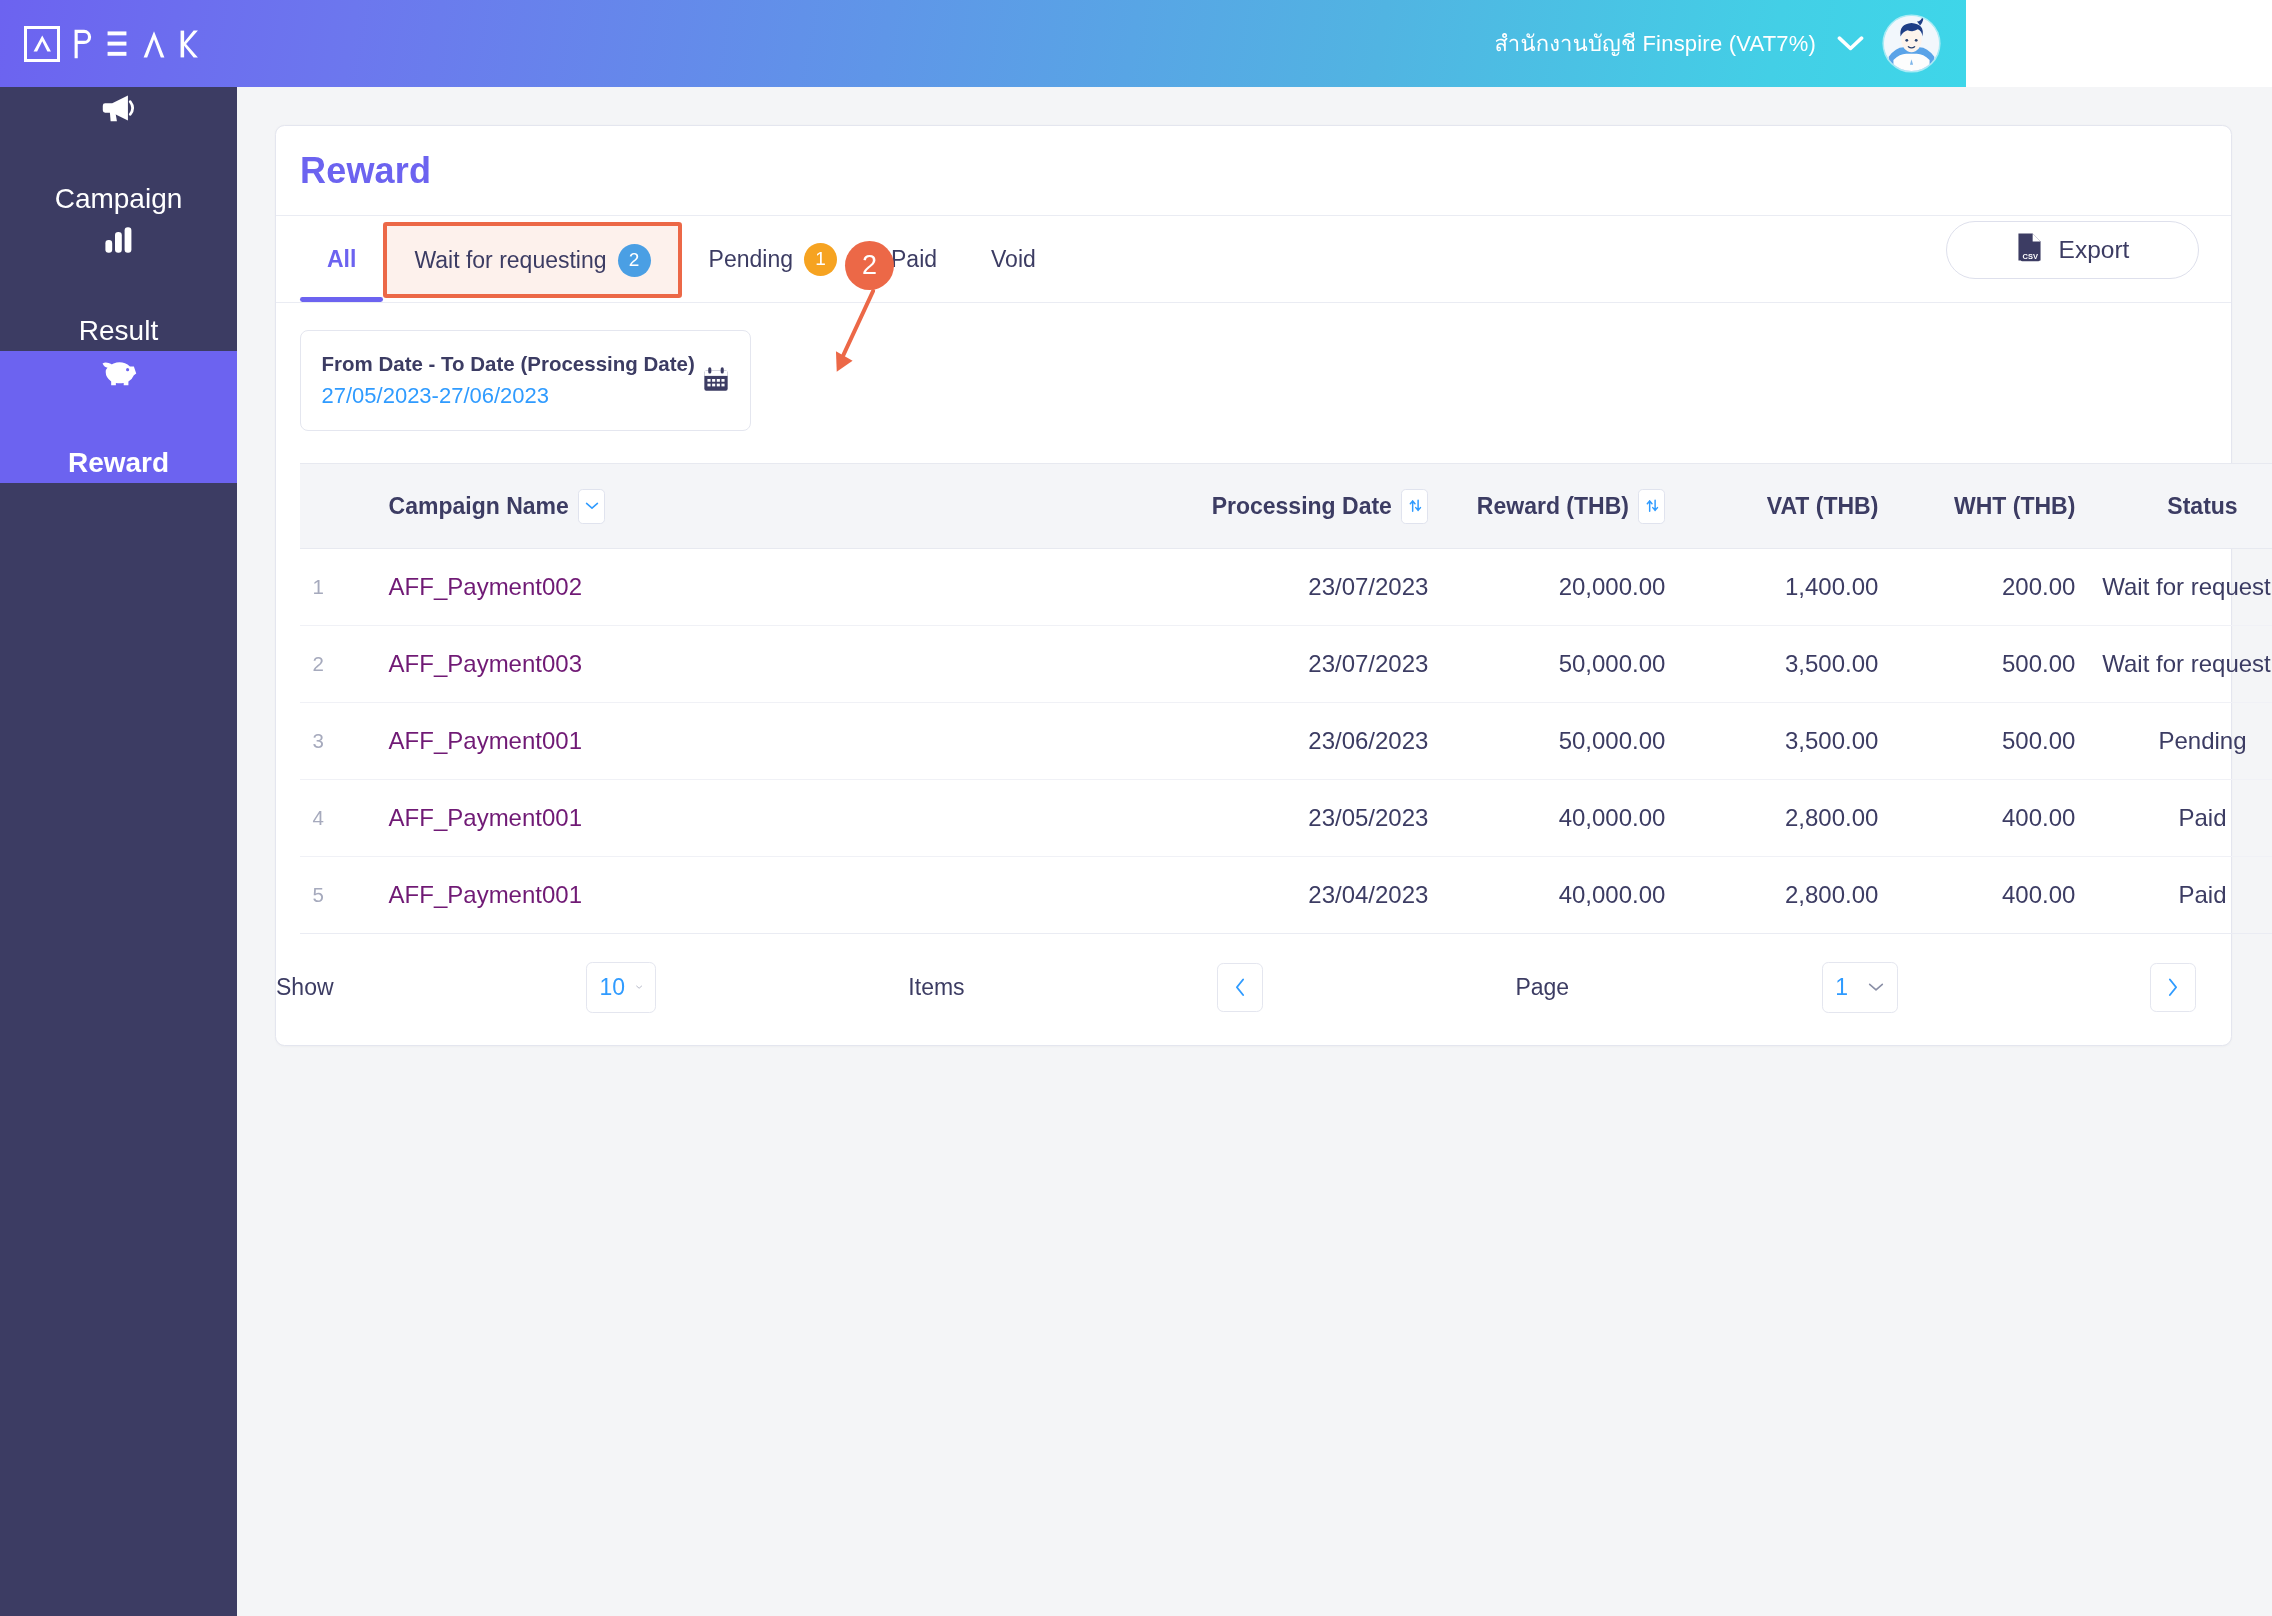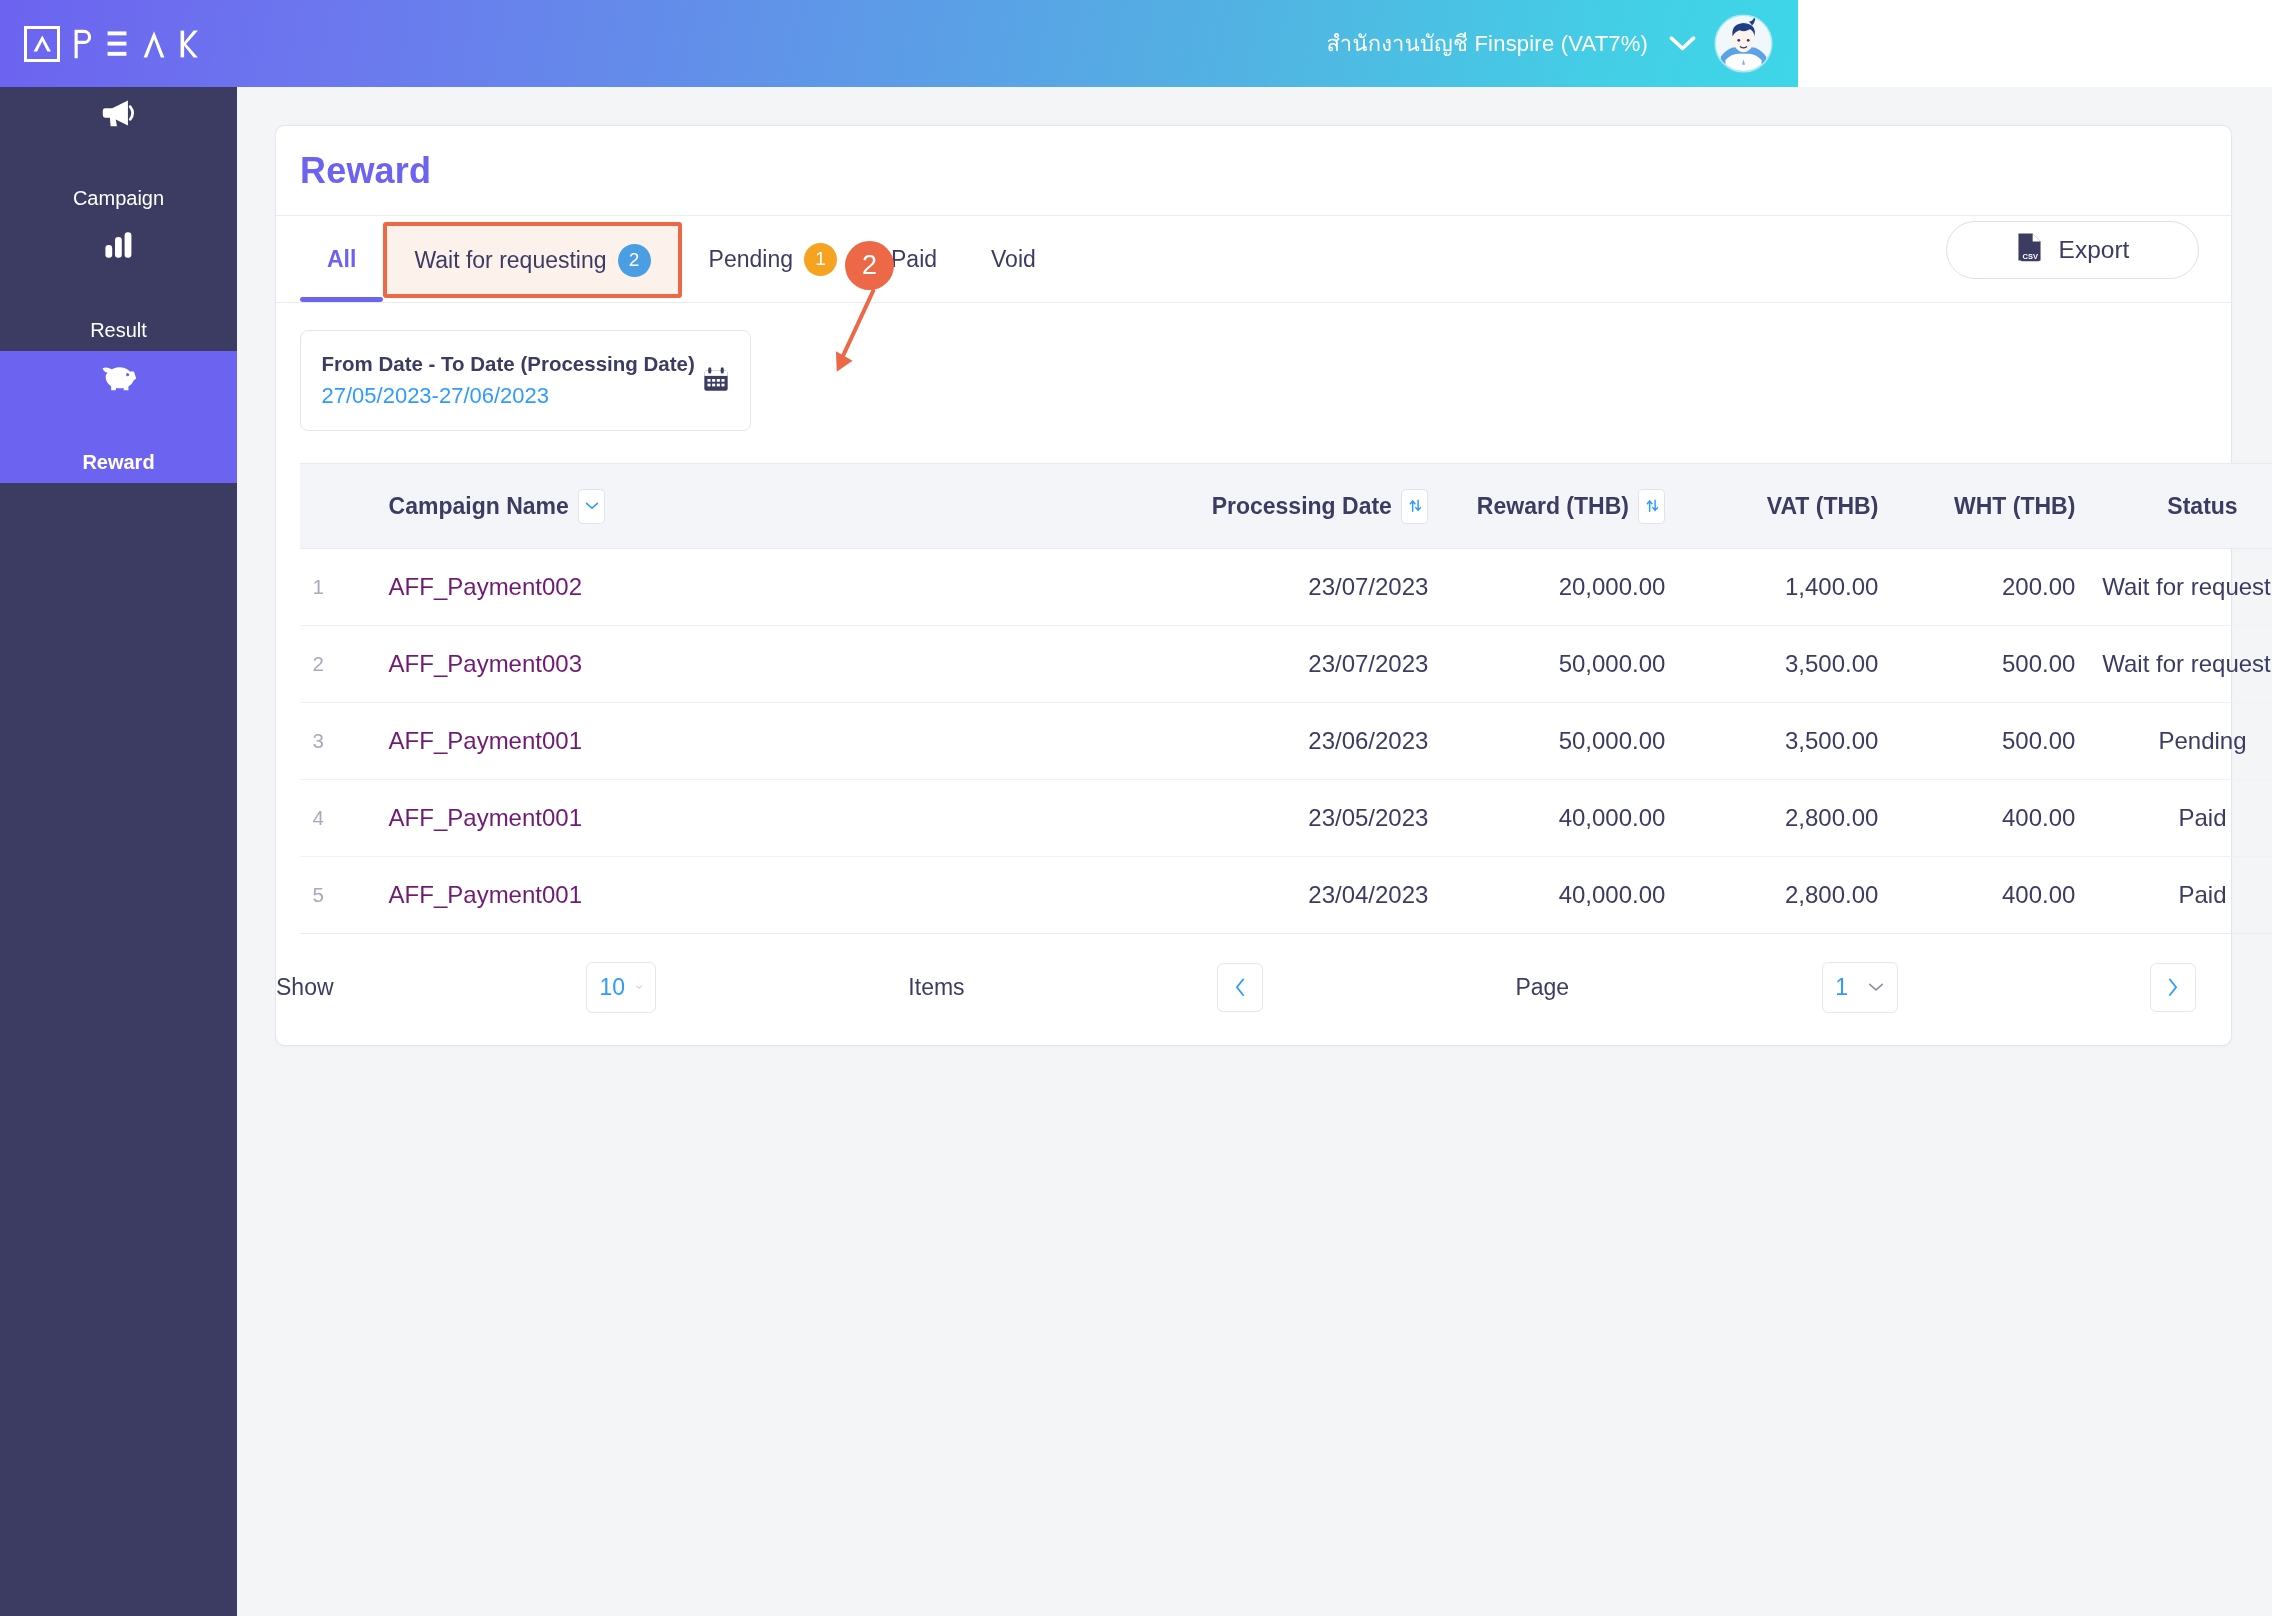--- a/index.html
+++ b/index.html
@@ -6,21 +6,21 @@
   html, body {
     width: 2273px; height: 1616px;
     font-family: "Liberation Sans", sans-serif;
     background: #ffffff;
     overflow: hidden;
   }
 
   
   .topbar {
     position: absolute; top: 0; left: 0;
-    width: 1798px; height: 87px;
+    width: 1966px; height: 87px;
     background: linear-gradient(100deg, #6C63F0 0%, #6C77EE 18%, #5F96E8 45%, #51B4E2 70%, #43CFE6 90%, #3ED6E9 100%);
     display: flex; align-items: center;
     z-index: 30;
   }
   .logo-wrap {
     display: flex; align-items: center;
     margin-left: 24px; gap: 12.6px;
   }
   .logo-box {
     width: 36px; height: 36px;
@@ -58,21 +58,21 @@
     z-index: 20;
   }
   .side-item {
     height: 132px;
     display:flex; flex-direction:column;
     align-items:center; justify-content:center;
     gap: 14px;
     color:#ffffff;
     cursor:pointer;
   }
-  .side-item .side-label { font-size: 20px; margin-top: 44px; }
+  .side-item .side-label { font-size: 28px; margin-top: 44px; }
   .side-item.active { background:#6C63F0; }
   .side-item.active .side-label { font-weight: 700; }
   .side-icon { display:block; height: 33px; display:flex; align-items:center; justify-content:center; }
 
   
   .main {
     position:absolute; top:87px; left:237px;
     width: 2036px; height: 1529px;
     background:#F4F5F7;
   }

